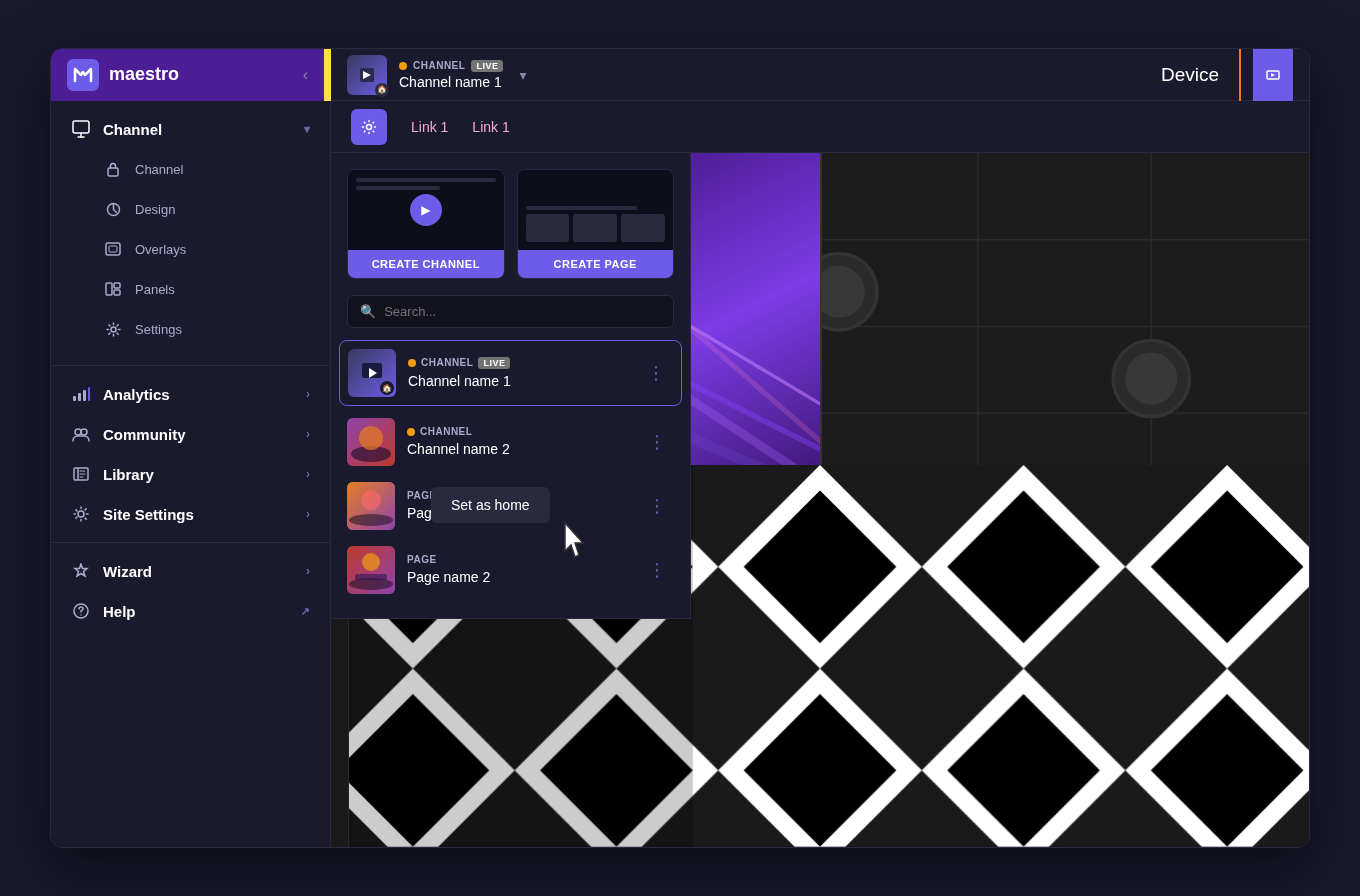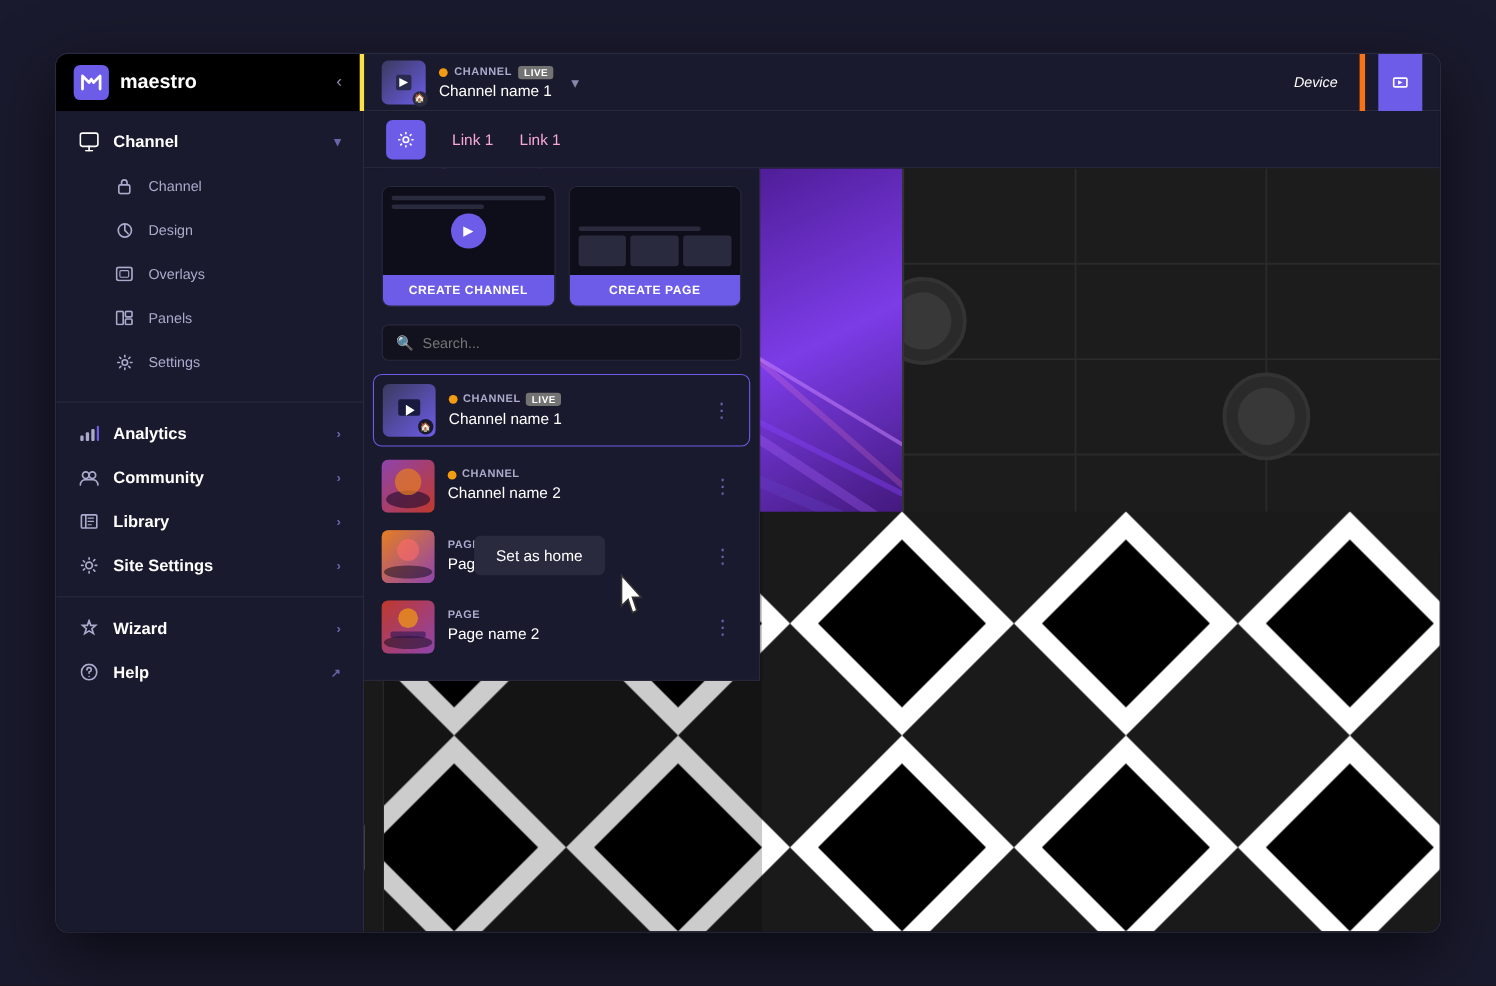--- a/index.html
+++ b/index.html
@@ -27,27 +27,27 @@
       height: 52px;
       background: #1a1a2e;
       display: flex;
       align-items: center;
       border-bottom: 1px solid #2a2a3e;
       flex-shrink: 0;
     }
     .sidebar-header {
       width: 280px;
       height: 52px;
-      background: #000000;
+      background: #4c1d95;
       display: flex;
       align-items: center;
       padding: 0 16px;
       gap: 10px;
       flex-shrink: 0;
-      border-right: 4px solid #fde047;
+      border-right: 7px solid #fde047;
     }
     .logo-icon {
       width: 32px;
       height: 32px;
       background: #6c5ce7;
       border-radius: 6px;
       display: flex;
       align-items: center;
       justify-content: center;
       color: white;
@@ -136,27 +136,26 @@
       font-weight: 500;
     }
     .chevron-down {
       color: #8888aa;
       font-size: 14px;
       margin-left: 4px;
     }
     .device-btn {
       margin-left: auto;
       color: white;
-      font-size: 13px;
+      font-size: 19px;
       padding: 0 20px;
-      border-right: 5px solid #f97316;
+      border-right: 2px solid #f97316;
       height: 100%;
       display: flex;
       align-items: center;
-      font-style: italic;
     }
     .purple-btn-top {
       width: 40px;
       height: 52px;
       background: #6c5ce7;
       display: flex;
       align-items: center;
       justify-content: center;
       color: white;
       font-size: 16px;

